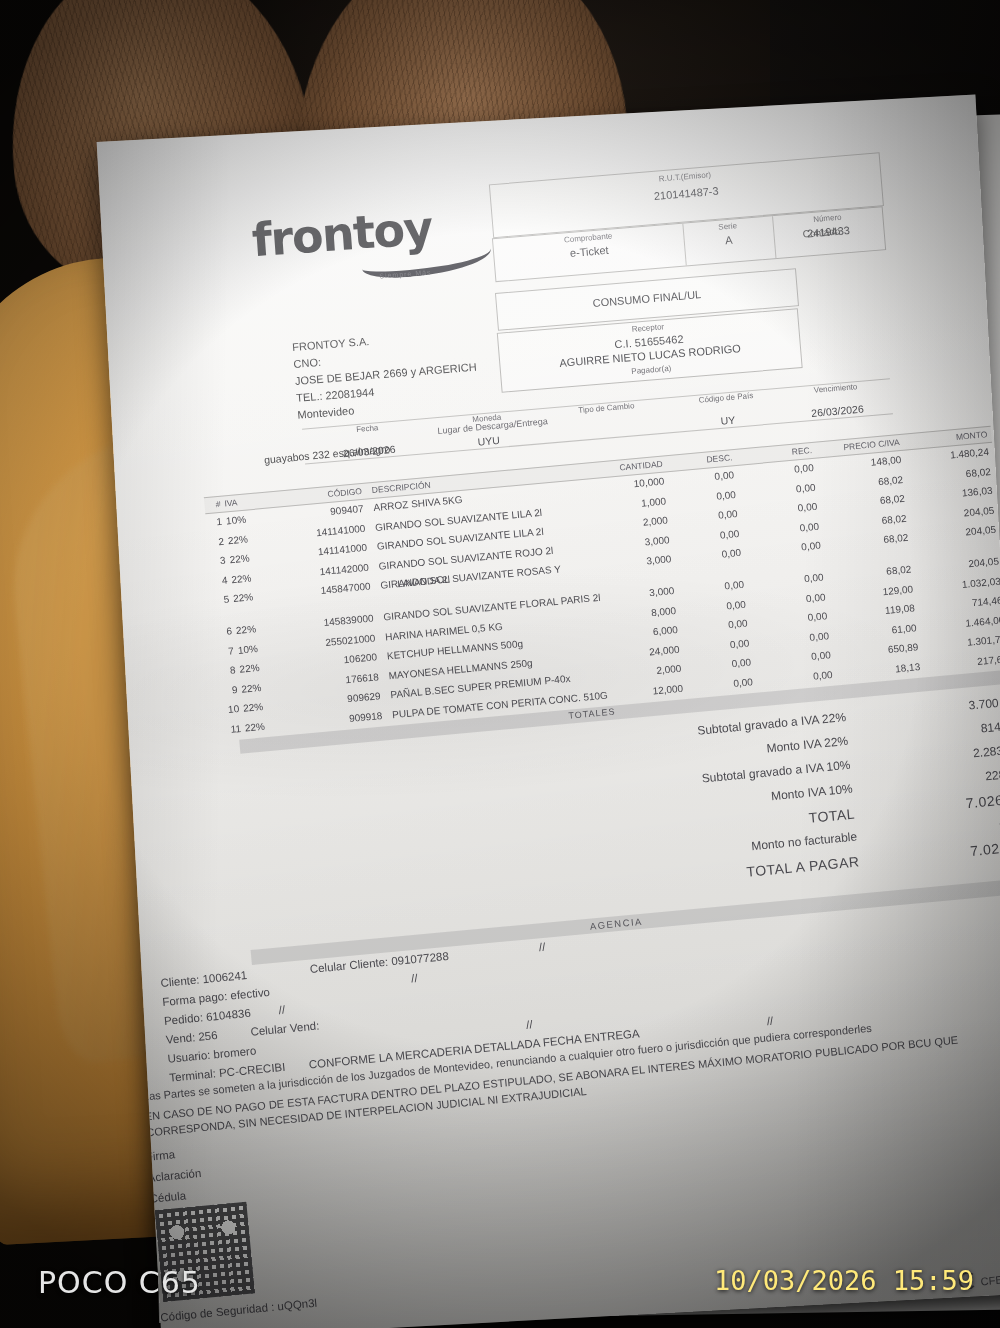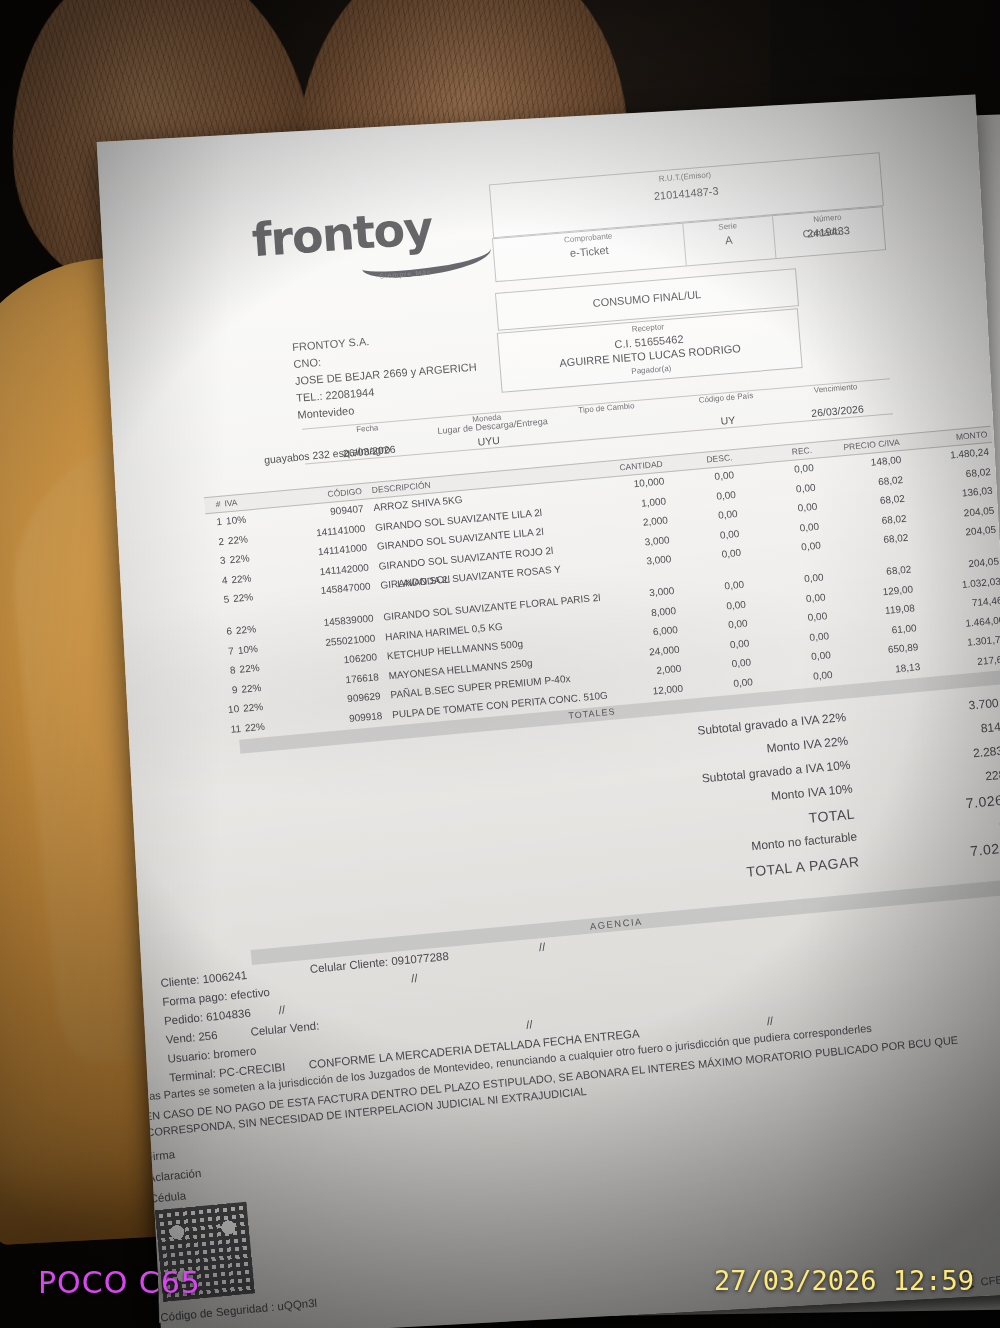--- a/index.html
+++ b/index.html
@@ -397,21 +397,21 @@
     margin-right: 4px;
   }
 
   
   .watermark {
     position: absolute;
     left: 38px; bottom: 28px;
     font-family: "DejaVu Sans", sans-serif;
     font-size: 30px;
     letter-spacing: 1px;
-    color: #d946ef;
+    color: #e5e5e5;
     text-shadow: 0 1px 4px rgba(0,0,0,.8);
   }
   .timestamp {
     position: absolute;
     right: 26px; bottom: 32px;
     font-family: "DejaVu Sans Mono", monospace;
     font-size: 27px;
     color: #ffe97a;
     text-shadow: 0 1px 4px rgba(0,0,0,.85);
   }
@@ -742,15 +742,15 @@
 
       <div class="cfe">
         <span class="cfe-dot"></span><span>CFE Rifaa</span>
       </div>
 
     </div>
   </div>
 
   <div class="vignette"></div>
   <div class="watermark">POCO C65</div>
-  <div class="timestamp">27/03/2026  12:59</div>
+  <div class="timestamp">10/03/2026  15:59</div>
 
 </div>
 
 </body></html>

